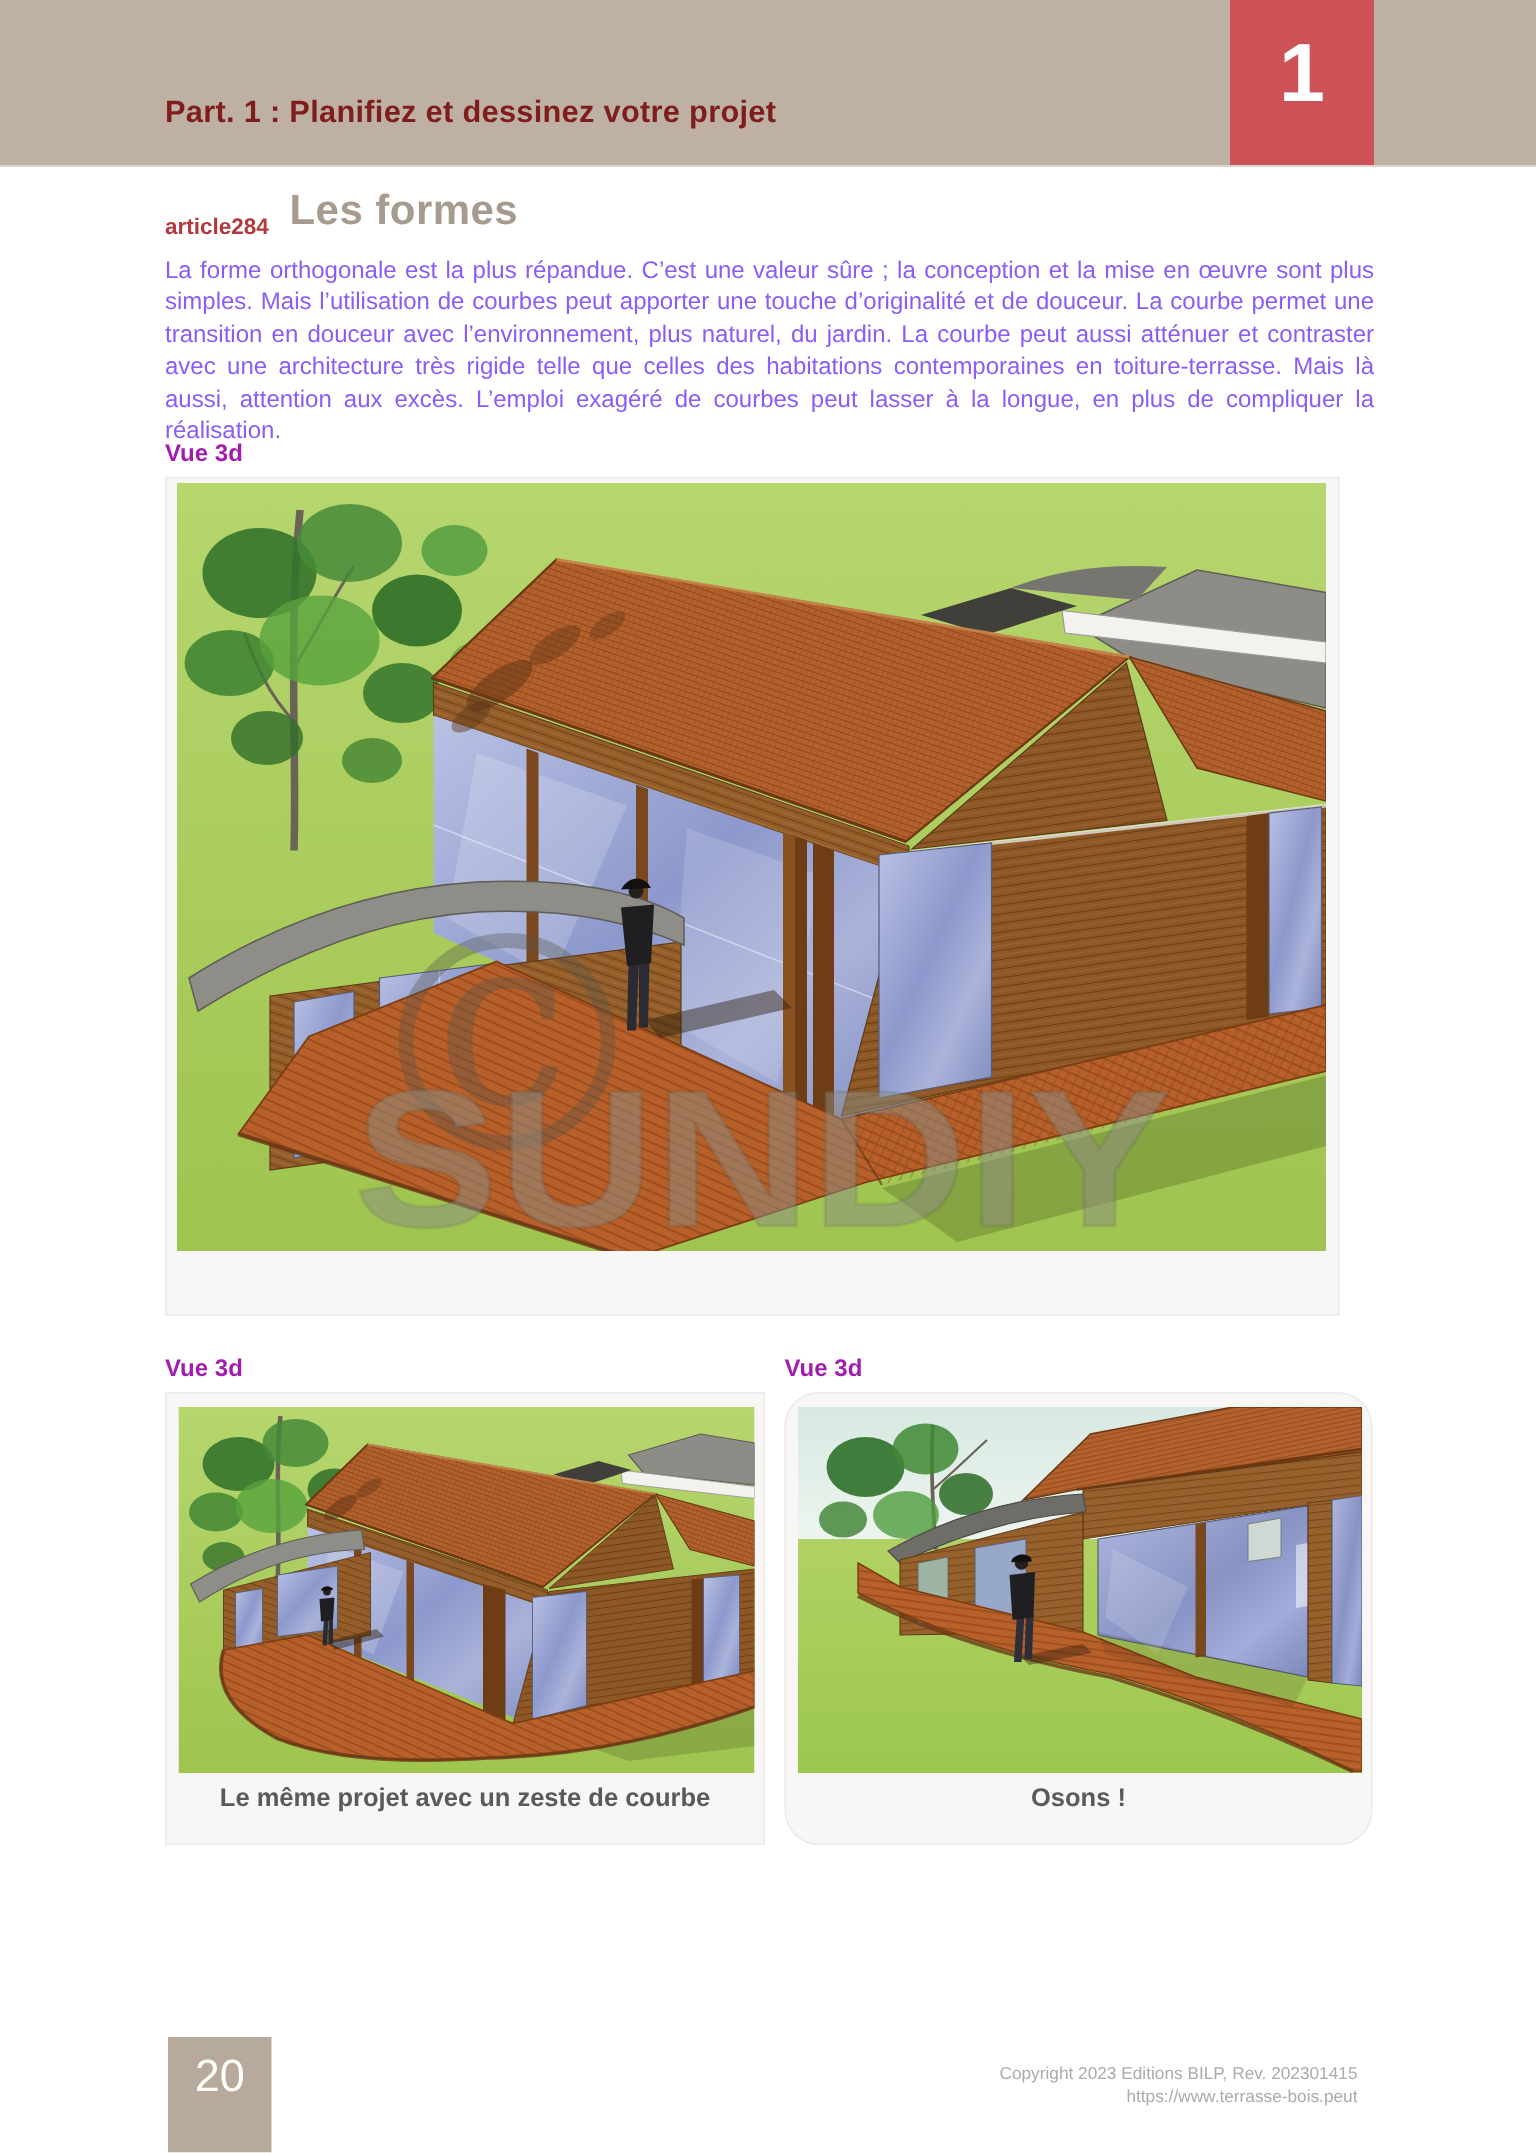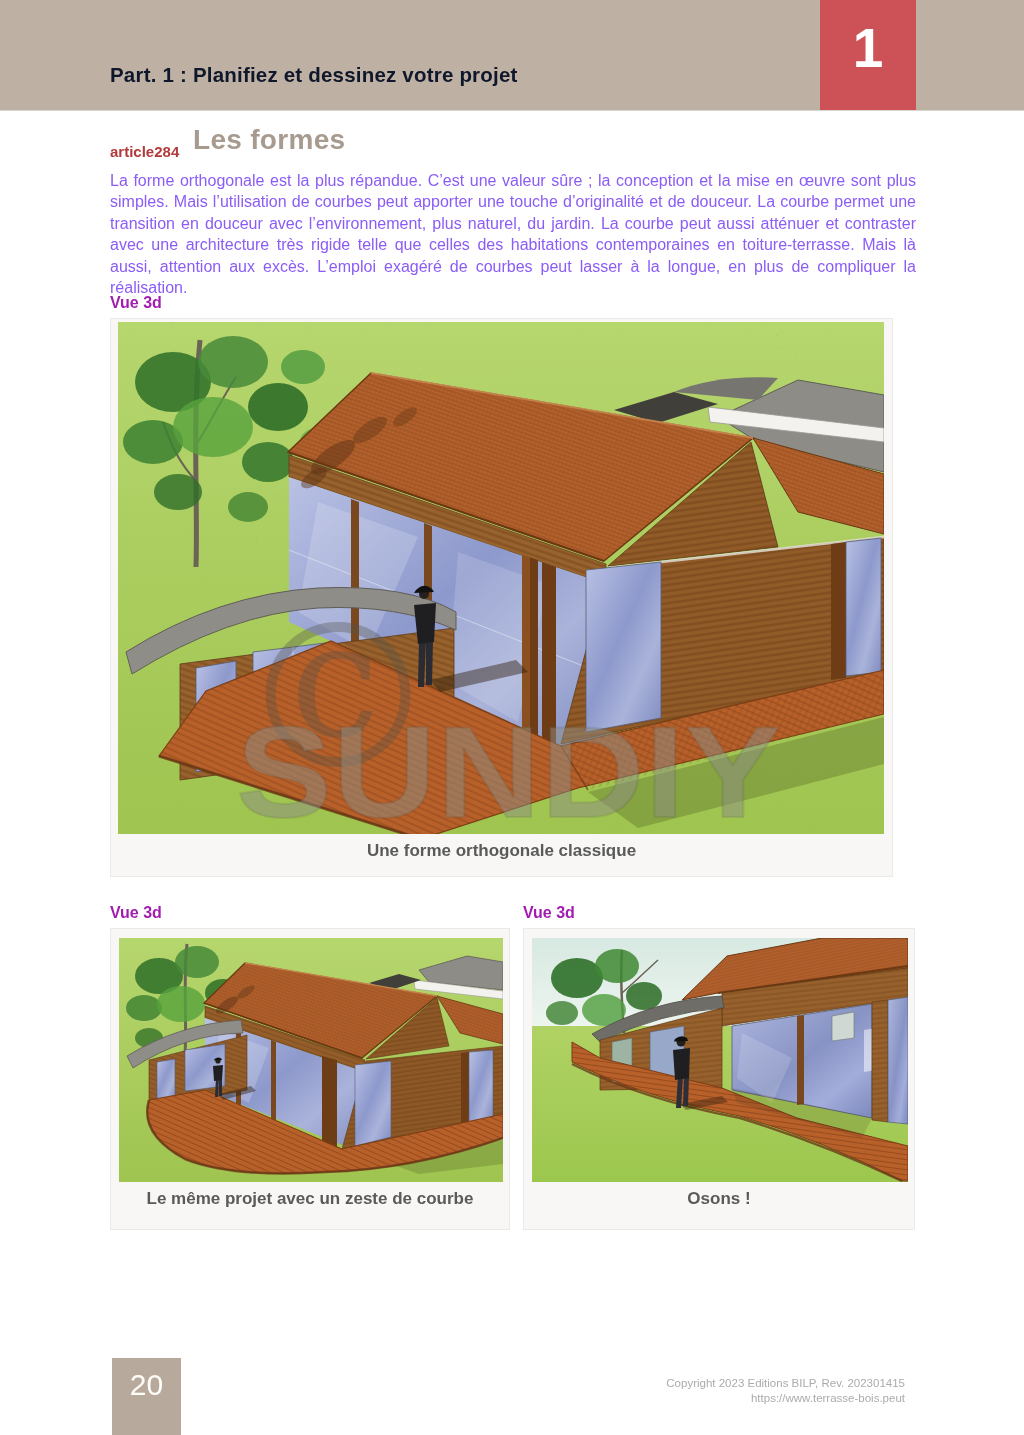--- a/index.html
+++ b/index.html
@@ -1,20 +1,20 @@
 <!DOCTYPE html>
 <html><head>
 <meta charset="utf-8">
 <style>
   html,body{margin:0;padding:0;background:#fff;}
   .page{position:relative;width:1024px;height:1435px;background:#ffffff;overflow:hidden;
         font-family:"Liberation Sans",sans-serif;}
   
   .hdr{position:absolute;left:0;top:0;width:1024px;height:110px;background:#beb1a4;border-bottom:1px solid #d8d4cf;}
-  .hdr-title{position:absolute;left:110px;top:63px;font-size:20.5px;font-weight:bold;color:#0f172a;letter-spacing:.2px;}
+  .hdr-title{position:absolute;left:110px;top:63px;font-size:20.5px;font-weight:bold;color:#7f1d1d;letter-spacing:.2px;}
   .chap-box{position:absolute;left:820px;top:0;width:96px;height:110px;background:#cd5257;
             display:flex;align-items:center;justify-content:center;}
   .chap-num{color:#ffffff;font-size:55px;font-weight:bold;margin-top:-14px;}
   
   .art-ref{position:absolute;left:110px;top:143px;font-size:15px;font-weight:bold;color:#b23a3c;text-align:right;}
   .art-title{position:absolute;left:193px;top:124px;font-size:28px;font-weight:bold;color:#a79b8f;margin:0;letter-spacing:.3px;}
   .body-text{position:absolute;left:110px;top:170px;width:806px;margin:0;font-size:16px;line-height:21.4px;
              color:#8b5cf6;text-align:justify;}
   
   .fig-label{position:absolute;font-size:16px;font-weight:bold;color:#a21caf;}
@@ -183,21 +183,20 @@
         <path d="M296,283 L318,281 L316,320 L300,322 Z" fill="#1f1f22"></path>
         <circle cx="306" cy="272" r="5" fill="#26201c"></circle>
         <path d="M298,268 Q306,260 314,267 L316,270 L296,271 Z" fill="#111111"></path>
       </g>
 
       <g>
         <text x="120" y="445" font-size="200" font-family="DejaVu Serif, serif" fill="#55544a" opacity="0.35">©</text>
         <text x="118" y="495" font-size="130" font-weight="bold" font-family="Liberation Sans, sans-serif" fill="#8e8e84" opacity="0.5" stroke="#4f4f46" stroke-width="2" stroke-opacity="0.3" textLength="545" lengthAdjust="spacingAndGlyphs">SUNDIY</text>
       </g>
     </svg>
-    <figcaption class="caption">Une forme orthogonale classique</figcaption>
   </figure>
 
   <div class="fig-label" id="fl2">Vue 3d</div>
   <figure class="figure" id="fig2" style="margin:0;">
     <svg width="384" height="244" viewBox="0 0 384 244">
       <defs>
         <linearGradient id="grassg-b" x1="0" y1="0" x2="0" y2="1">
           <stop offset="0" stop-color="#b6d66e"></stop>
             <stop offset="1" stop-color="#9fc44f"></stop>
         </linearGradient>
@@ -298,21 +297,21 @@
         <polygon points="100,140 103,140 103,158 100,158" fill="#2b2b33"></polygon>
         <polygon points="94,128 104,127 103,142 95,143" fill="#1f1f22"></polygon>
         <circle cx="99" cy="123" r="2.6" fill="#26201c"></circle>
         <path d="M95.5,121 Q99,118 102.5,120.7 L103,122 L95,122.5 Z" fill="#111111"></path>
       </g>
     </svg>
     <figcaption class="caption">Le même projet avec un zeste de courbe</figcaption>
   </figure>
 
   <div class="fig-label" id="fl3">Vue 3d</div>
-  <figure class="figure" id="fig3" style="margin:0;">
+  <figure class="figure" id="fig3" style="margin:0;border-radius:23px;">
     <svg width="376" height="244" viewBox="0 0 376 244">
       <defs>
         <linearGradient id="sky-c" x1="0" y1="0" x2="0" y2="1">
           <stop offset="0" stop-color="#d7e9e2"></stop>
             <stop offset="1" stop-color="#eef5ef"></stop>
         </linearGradient>
         <linearGradient id="grassg-c" x1="0" y1="0" x2="0" y2="1">
           <stop offset="0" stop-color="#b0d264"></stop>
             <stop offset="1" stop-color="#9cc74e"></stop>
         </linearGradient>

